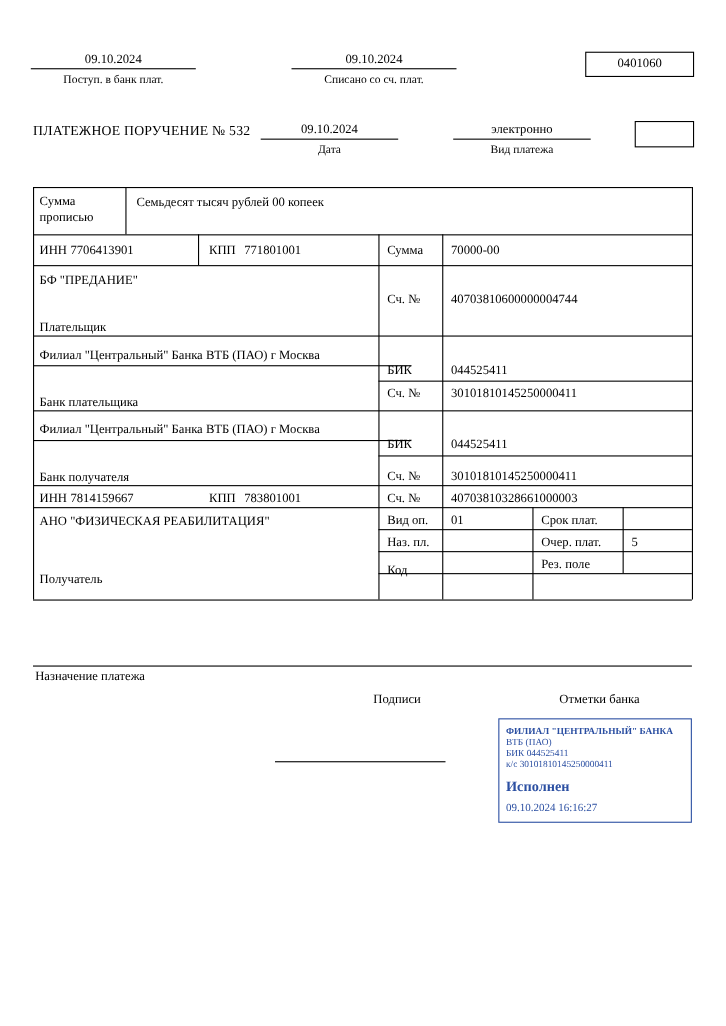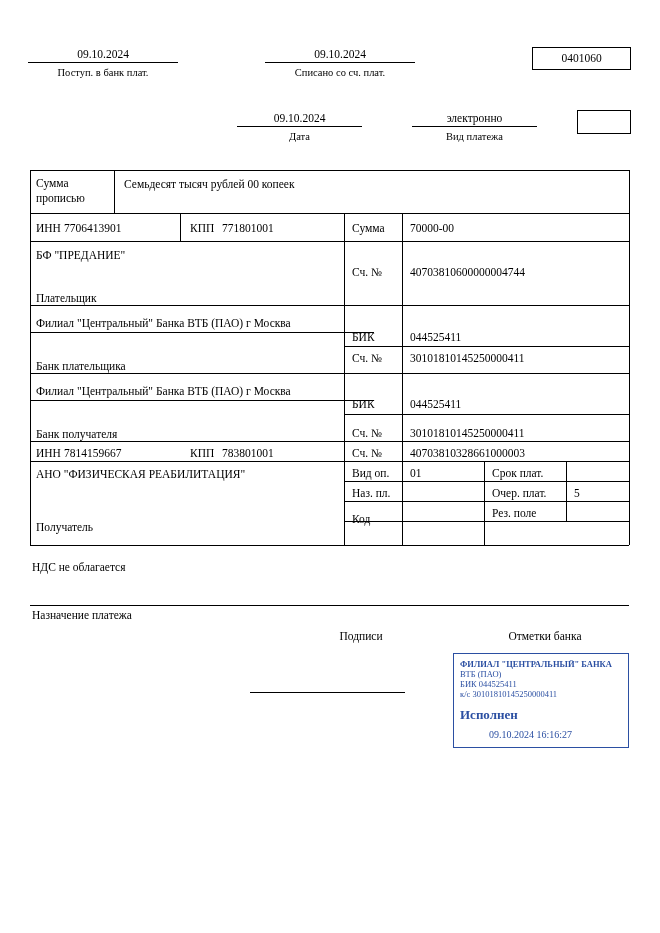--- a/index.html
+++ b/index.html
@@ -125,35 +125,36 @@
     left: 453px; top: 653px; width: 176px; height: 95px;
     border: 1px solid #2b4fa2;
     color: #2b4fa2;
     box-sizing: border-box;
     padding: 5px 6px;
   }
   .stamp-bank .b1 { font-size: 8.5px; font-weight: bold; line-height: 10px; }
   .stamp-bank .b2 { font-size: 8.5px; line-height: 10px; }
   .stamp-bank .b3 { font-size: 8.5px; line-height: 10px; }
   .stamp-bank .b4 { font-size: 13px; font-weight: bold; margin-top: 8px; }
-  .stamp-bank .b5 { font-size: 10px; margin-top: 6px; margin-left: 29px; }
+  .stamp-bank .b5 { font-size: 10px; margin-top: 6px; }
 </style>
 </head>
 <body>
 
 <div class="page">
 
   <div class="abs top-date-1">09.10.2024</div>
   <div class="abs top-cap-1">Поступ. в банк плат.</div>
 
   <div class="abs top-date-2">09.10.2024</div>
   <div class="abs top-cap-2">Списано со сч. плат.</div>
 
   <div class="abs formcode">0401060</div>
 
+  <div class="abs title">ПЛАТЕЖНОЕ ПОРУЧЕНИЕ № 532</div>
   <div class="abs title-date">09.10.2024</div>
   <div class="abs title-date-cap">Дата</div>
   <div class="abs pay-kind">электронно</div>
   <div class="abs pay-kind-cap">Вид платежа</div>
   <div class="abs kind-box"></div>
 
   <div class="hline" style="left:30px; top:170px; width:599px;"></div>
   <div class="hline" style="left:30px; top:213px; width:599px;"></div>
   <div class="hline" style="left:30px; top:241px; width:599px;"></div>
   <div class="hline" style="left:30px; top:305px; width:599px;"></div>
@@ -227,21 +228,20 @@
   <div class="cell" style="left:410px; top:487px;"></div>
   <div class="cell" style="left:492px; top:487px;">Очер. плат.</div>
   <div class="cell" style="left:574px; top:487px;">5</div>
 
   <div class="cell" style="left:352px; top:513px;">Код</div>
   <div class="cell" style="left:410px; top:513px;"></div>
   <div class="cell" style="left:492px; top:507px;">Рез. поле</div>
   <div class="cell" style="left:574px; top:507px;"></div>
 
   <div class="abs purpose">
-    <div>НДС не облагается</div>
   </div>
   <div class="hline" style="left:30px; top:605px; width:599px;"></div>
   <div class="abs purpose-cap">Назначение платежа</div>
 
   <div class="abs sign-cap">Подписи</div>
   <div class="abs bankmark-cap">Отметки банка</div>
 
 
   <div class="abs sign-line"></div>
 

